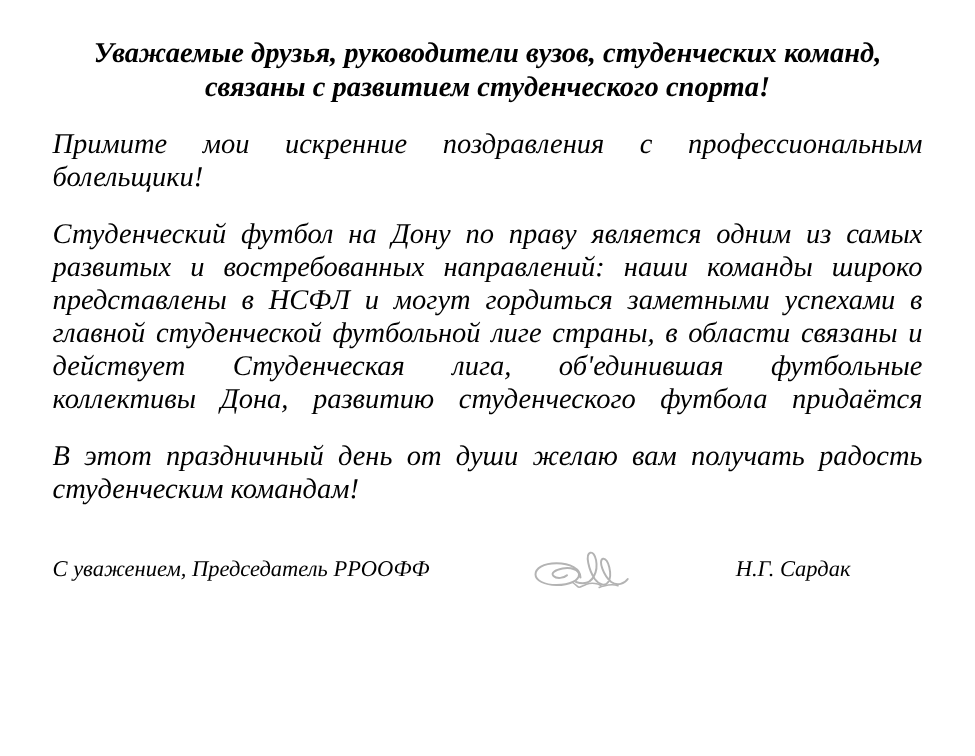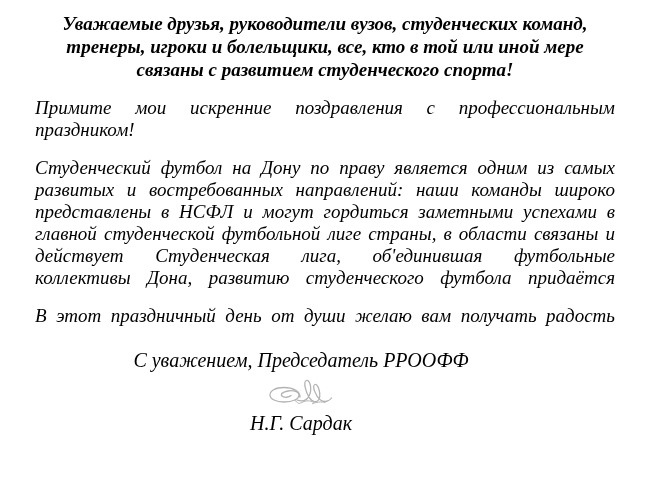--- a/index.html
+++ b/index.html
@@ -9,21 +9,21 @@
   }
   body {
     width: 650px;
     height: 504px;
     overflow: hidden;
   }
   .page {
     box-sizing: border-box;
     width: 650px;
     height: 504px;
-    padding: 12px 35px 0 35px;
+    padding: 24px 35px 0 35px;
     background: #ffffff;
     color: #000000;
     font-family: "Liberation Serif", "DejaVu Serif", serif;
   }
   .heading-line {
     font-style: italic;
     font-weight: 700;
     font-size: 19px;
     line-height: 23px;
     text-align: center;
@@ -42,58 +42,57 @@
   .body-line.last {
     text-align-last: left;
   }
   .sig-row {
     margin-top: 22px;
     display: flex;
     align-items: center;
     justify-content: space-between;
     padding-right: 48px;
     font-style: italic;
-    font-size: 20px;
-    flex-direction: column;
+    font-size: 15px;
   }
   .sig-text {
     white-space: nowrap;
   }
   .sig-scribble {
     display: block;
     flex: none;
   }
 </style>
 </head>
 <body>
 
 <div class="page">
 
   <div>
     <div class="heading-line">Уважаемые друзья, руководители вузов, студенческих команд,</div>
-    <div class="heading-line">тренеры, игроки и болельщики, все, кто в той или иной мере</div>
     <div class="heading-line">связаны с развитием студенческого спорта!</div>
   </div>
 
   <div class="para">
     <div class="body-line">Примите мои искренние поздравления с профессиональным</div>
-    <div class="body-line last">праздником!</div>
+    <div class="body-line last">болельщики!</div>
   </div>
 
   <div class="para">
     <div class="body-line">Студенческий футбол на Дону по праву является одним из самых</div>
     <div class="body-line">развитых и востребованных направлений: наши команды широко</div>
     <div class="body-line">представлены в НСФЛ и могут гордиться заметными успехами в</div>
     <div class="body-line">главной студенческой футбольной лиге страны, в области связаны и</div>
     <div class="body-line">действует Студенческая лига, об'единившая футбольные</div>
     <div class="body-line">коллективы Дона, развитию студенческого футбола придаётся</div>
   </div>
 
   <div class="para">
     <div class="body-line">В этот праздничный день от души желаю вам получать радость</div>
+    <div class="body-line last">студенческим командам!</div>
   </div>
 
   <div class="sig-row">
     <span class="sig-text">С уважением, Председатель РРООФФ</span>
     <svg class="sig-scribble" width="68" height="40" viewBox="0 0 68 40" aria-hidden="true">
       <path d="M33 25 C33 19 26 15.5 17 15.5 C8 15.5 3 19 3 23 C3 27 9 30 17 30 C26 30 32 27 32 23 C32 20 27 18 21 19 C16 20 13 22 15 24 C17 26 22 25.5 24 23.5" fill="none" stroke="#b3b3b3" stroke-width="1.3" stroke-linecap="round"></path>
       <path d="M30 28 C36 30 40 28 42 24 C45.5 17.5 43 7.5 39.5 8.5 C36 9.5 38.5 20 42.5 26 C45.5 30 49.5 31 51.5 28 C54.5 23.5 51.5 11.5 48 12.5 C44.5 13.5 48.5 24 53.5 28 C57.5 31 62.5 29 64.5 26" fill="none" stroke="#b3b3b3" stroke-width="1.3" stroke-linecap="round"></path>
       <path d="M28 28.5 C33 32 30 32.5 37 29.5 C42 27.5 49 30.5 46 31.5 C43 32.5 52 28.5 58 30.5" fill="none" stroke="#b3b3b3" stroke-width="1" stroke-linecap="round"></path>
     </svg>
     <span class="sig-text">Н.Г. Сардак</span>

